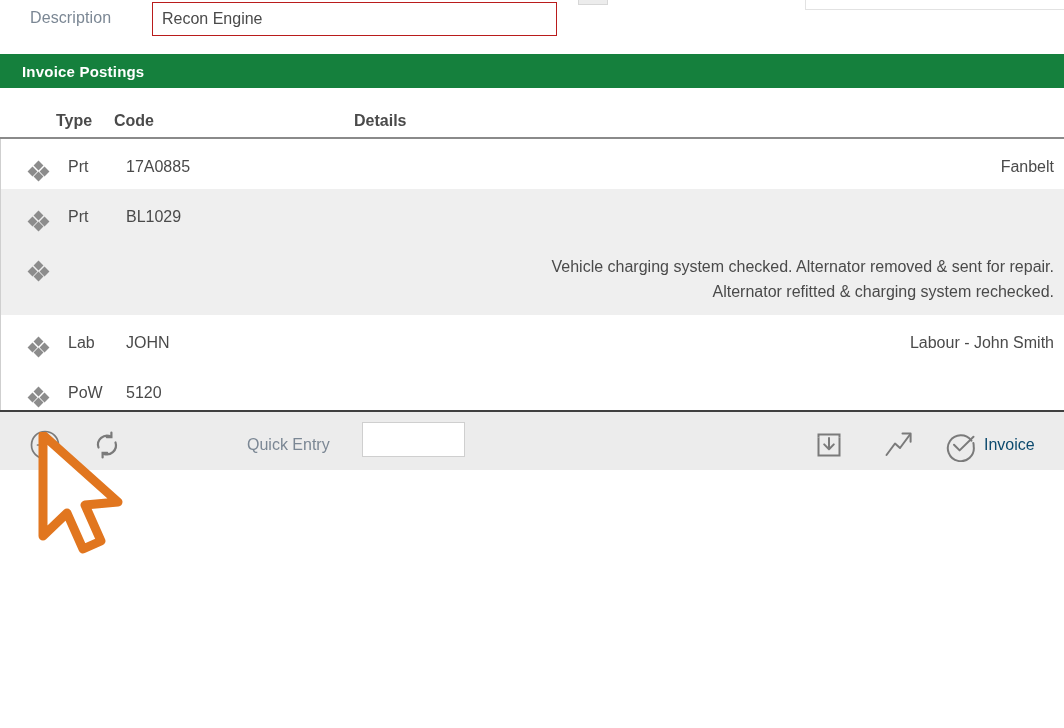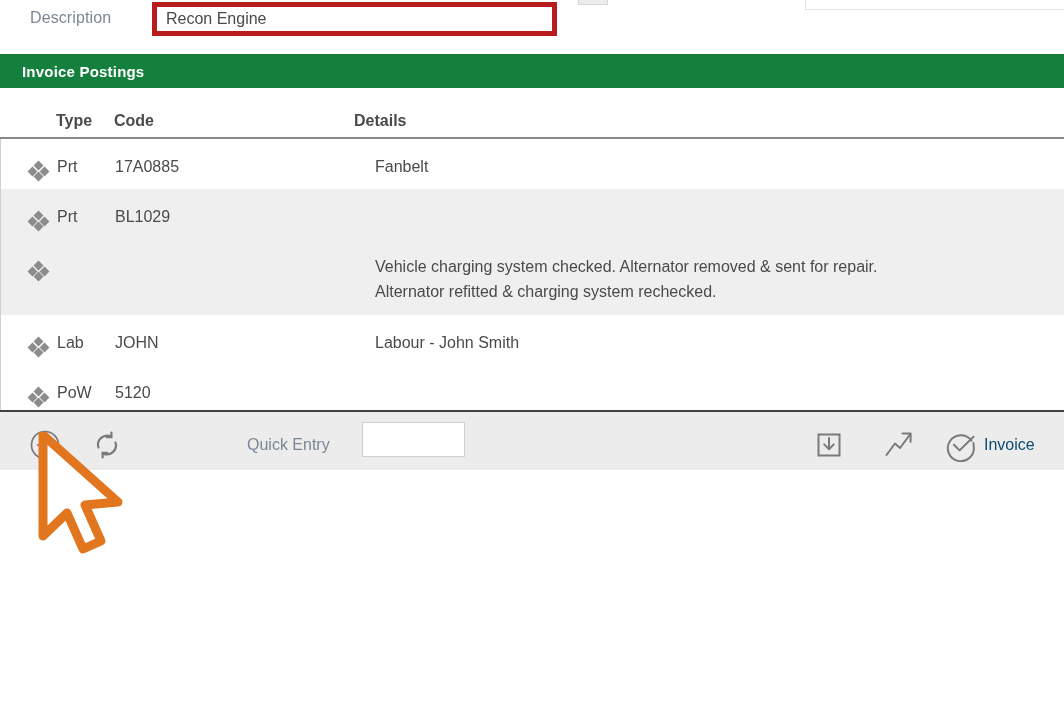--- a/index.html
+++ b/index.html
@@ -30,21 +30,21 @@
     font-size: 16px;
     color: #7b8794;
     letter-spacing: .1px;
   }
   .desc-input {
     position: absolute;
     left: 152px; top: 2px;
     width: 405px;
     height: 34px;
     box-sizing: border-box;
-    border: 5px solid #b91c1c;
+    border: 1px solid #b91c1c;
     background: #ffffff;
     font-family: "Liberation Sans", sans-serif;
     font-size: 16px;
     color: #4a4a4a;
     padding: 0 9px;
     outline: none;
   }
   .top-stub {
     position: absolute;
     left: 578px; top: -13px;
@@ -121,24 +121,25 @@
     display: block;
   }
   .row.alt { background: #efefef; }
   .row .cell {
     position: absolute;
     top: 15px;
     font-size: 16px;
     color: #4a4a4a;
     line-height: 25px;
     white-space: pre-line;
+    margin-left: 11px;
   }
   .c-type    { left: 56px; }
   .c-code    { left: 114px; }
-  .c-details { left: 374px; right: 10px; }
+  .c-details { left: 346px; right: 10px; text-align: right; }
 
   .row.tall { min-height: 76px; }
 
   .handle {
     position: absolute;
     left: 28px; top: 23px;
     width: 20px; height: 20px;
   }
   .handle i {
     position: absolute;

